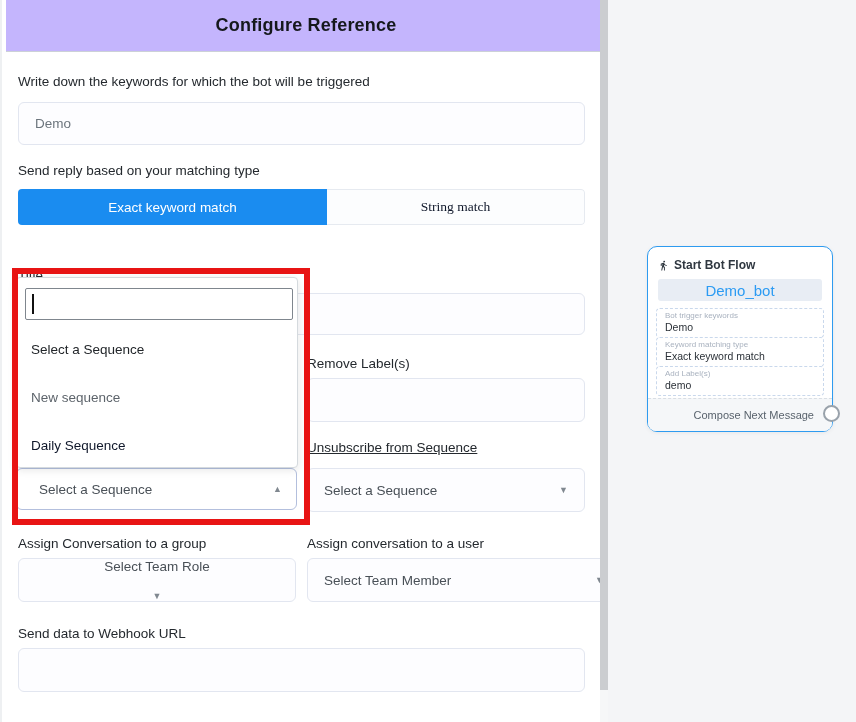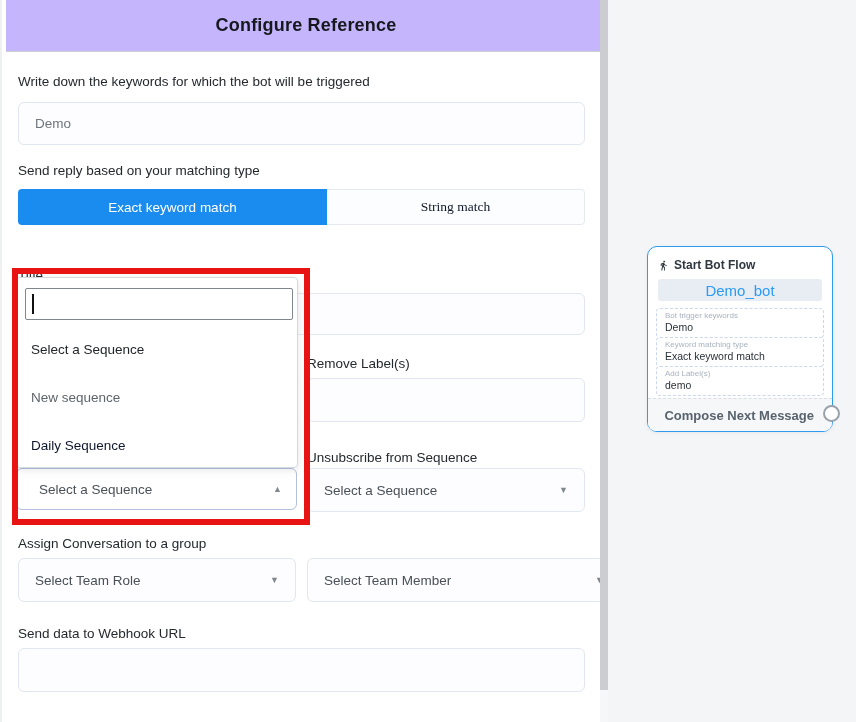--- a/index.html
+++ b/index.html
@@ -36,25 +36,25 @@
   .tab{display:flex;align-items:center;justify-content:center;font-size:13.5px;cursor:pointer;box-sizing:border-box;}
   .tab-active{width:309px;background:#1a8cf0;color:#ffffff;}
   .tab-inactive{flex:1;background:#fcfdfe;border:1px solid #e6eaf0;border-left:none;color:#0f172a;border-radius:0 4px 4px 0;font-family:Liberation Serif, serif;}
 
   #lbl-title{left:16px;top:268px;z-index:1;}
   #inp-title{left:16px;top:293px;width:567px;height:42px;z-index:1;}
 
   #lbl-remove{left:305px;top:356px;}
   #inp-remove{left:305px;top:378px;width:278px;height:44px;}
 
-  #lbl-unsub{left:305px;top:450px;}
+  #lbl-unsub{left:305px;top:440px;text-decoration:underline;}
   #sel-unsub{left:305px;top:468px;width:278px;height:44px;}
 
   #lbl-group{left:16px;top:536px;}
-  #sel-group{left:16px;top:558px;width:278px;height:44px;}
+  #sel-group{left:16px;top:558px;width:278px;height:44px;flex-direction:column;}
   #lbl-user{left:305px;top:536px;}
   #sel-user{left:305px;top:558px;width:314px;height:44px;}
 
   #lbl-webhook{left:16px;top:626px;}
   #inp-webhook{left:16px;top:648px;width:567px;height:44px;}
 
   
   #dropdown-panel{
     left:14px;top:277px;width:282px;height:191px;z-index:5;
     background:#ffffff;border:1px solid #d5dade;border-radius:4px;
@@ -103,21 +103,21 @@
         font-size:15px;color:#2b9bf3;cursor:pointer;}
   .rows{margin:7px 8px 0;}
   .row{border:1px dashed #c9d8ec;border-radius:4px;padding:2px 8px 3px;margin-top:-1px;background:#fff;}
   .row:first-child{margin-top:0;}
   .row-label{font-size:8px;color:#a9b2bf;line-height:10px;}
   .row-value{font-size:10.5px;color:#2b3138;line-height:13px;}
   .card-footer{
     position:absolute;left:0;right:0;bottom:0;height:33px;background:#f5f7f9;
     border-top:1px dashed #d9dee4;border-radius:0 0 8px 8px;
     display:flex;align-items:center;justify-content:flex-end;
-    padding-right:18px;font-size:13px;color:#59636d;box-sizing:border-box;cursor:pointer;font-weight:bold;
+    padding-right:18px;font-size:11px;color:#59636d;box-sizing:border-box;cursor:pointer;
   }
   #handle{
     position:absolute;right:-8px;bottom:9px;width:13px;height:13px;border-radius:50%;
     background:#ffffff;border:2px solid #99a2ab;cursor:pointer;
   }
 </style>
 </head>
 <body>
 
 <div id="main" class="abs">
@@ -146,20 +146,21 @@
     <span>Select a Sequence</span>
     <span class="caret">▼</span>
   </div>
 
   <div class="lbl abs" id="lbl-group">Assign Conversation to a group</div>
   <div class="sel abs" id="sel-group">
     <span>Select Team Role</span>
     <span class="caret">▼</span>
   </div>
 
+  <div class="lbl abs" id="lbl-user">Assign conversation to a user</div>
   <div class="sel abs" id="sel-user">
     <span>Select Team Member</span>
     <span class="caret">▼</span>
   </div>
 
   <div class="lbl abs" id="lbl-webhook">Send data to Webhook URL</div>
   <input class="inp abs" id="inp-webhook" value="" style="">
 
   <div id="dropdown-panel" class="abs">
     <input id="dropdown-search" value="" style="">

